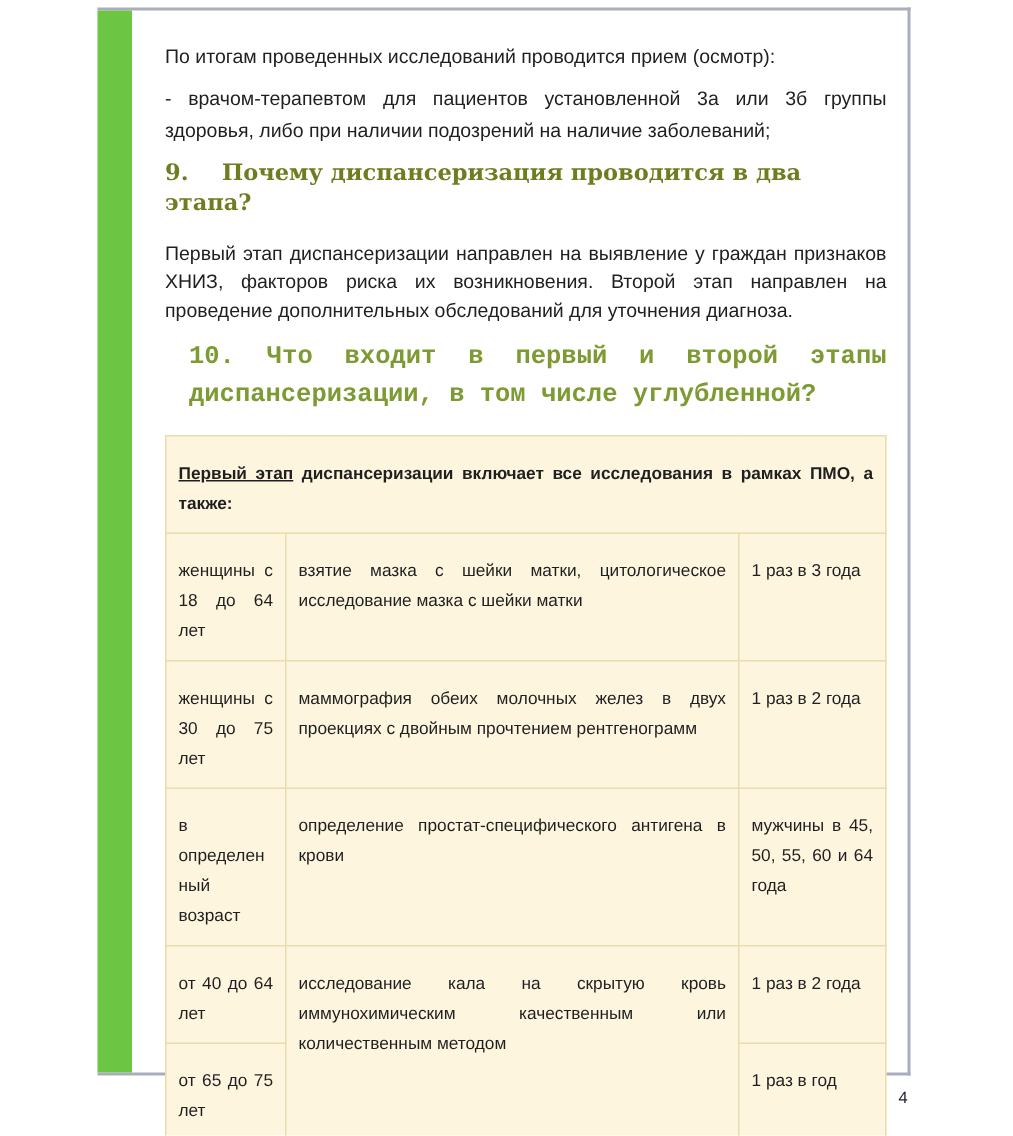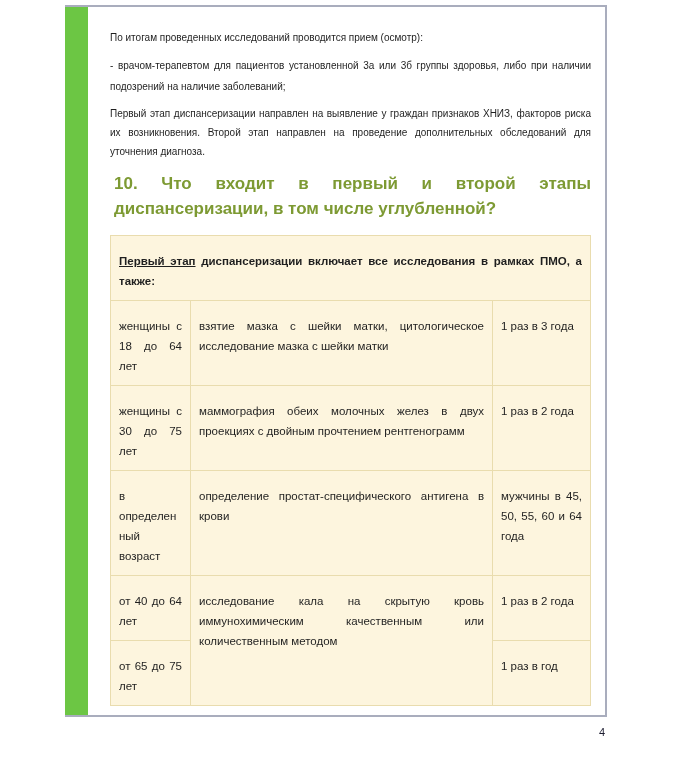--- a/index.html
+++ b/index.html
@@ -22,38 +22,38 @@
   .accent-bar {
     position:absolute; left:0; top:0;
     width:23px; height:100%;
     background:#6cc644;
   }
   .content {
     position:absolute; left:45px; top:20px; width:481px;
   }
   .content p {
     margin:0 0 7px 0;
-    font-size:10px; line-height:21px;
+    font-size:13px; line-height:21px;
     text-align:justify;
   }
   .h9 {
     font-family:"DejaVu Serif", serif;
     font-weight:bold;
     color:#6e7d1f;
     font-size:15px; line-height:20px;
     margin:8px 0 14px 0;
   }
   .h9-num { display:inline-block; width:38px; }
   .p9 { line-height:19px !important; margin-bottom:10px !important; }
   .h10 {
-    font-family:Liberation Sans, sans-serif;
+    font-family:Liberation Mono, monospace;
     font-weight:bold;
     color:#7d9a33;
     font-size:17px; line-height:25px;
-    margin:0 0 14px 4px;
+    margin:0 0 14px 16px;
     text-align:justify;
   }
   table.screening {
     width:100%;
     border-collapse:collapse;
     background:#fdf5de;
     font-size:11.5px;
     table-layout:fixed;
   }
   table.screening col.c1 { width:80px; }
@@ -85,20 +85,21 @@
 <body>
 
 <div class="page">
   <div class="accent-bar"></div>
   <div class="content">
 
     <p>По итогам проведенных исследований проводится прием (осмотр):</p>
 
     <p>- врачом-терапевтом для пациентов установленной 3а или 3б группы здоровья, либо при наличии подозрений на наличие заболеваний;</p>
 
+    <h2 class="h9"><span class="h9-num">9.</span><span>Почему диспансеризация проводится в два этапа?</span></h2>
 
     <p class="p9">Первый этап диспансеризации направлен на выявление у граждан признаков ХНИЗ, факторов риска их возникновения. Второй этап направлен на проведение дополнительных обследований для уточнения диагноза.</p>
 
     <h2 class="h10">10. Что входит в первый и второй этапы диспансеризации, в том числе углубленной?</h2>
 
     <table class="screening">
       <colgroup>
           <col class="c1">
           <col class="c2">
           <col class="c3">

